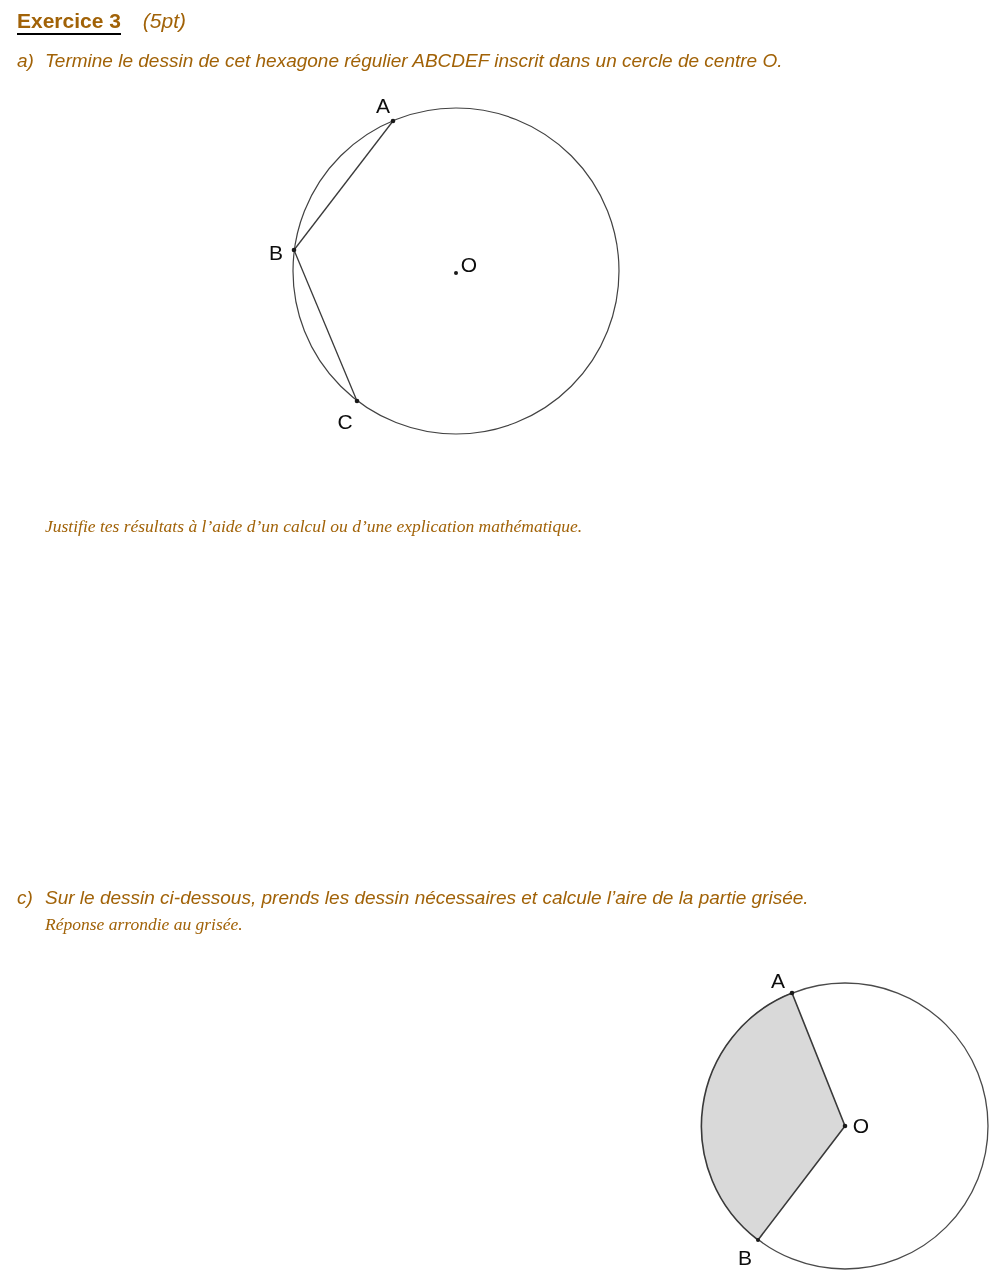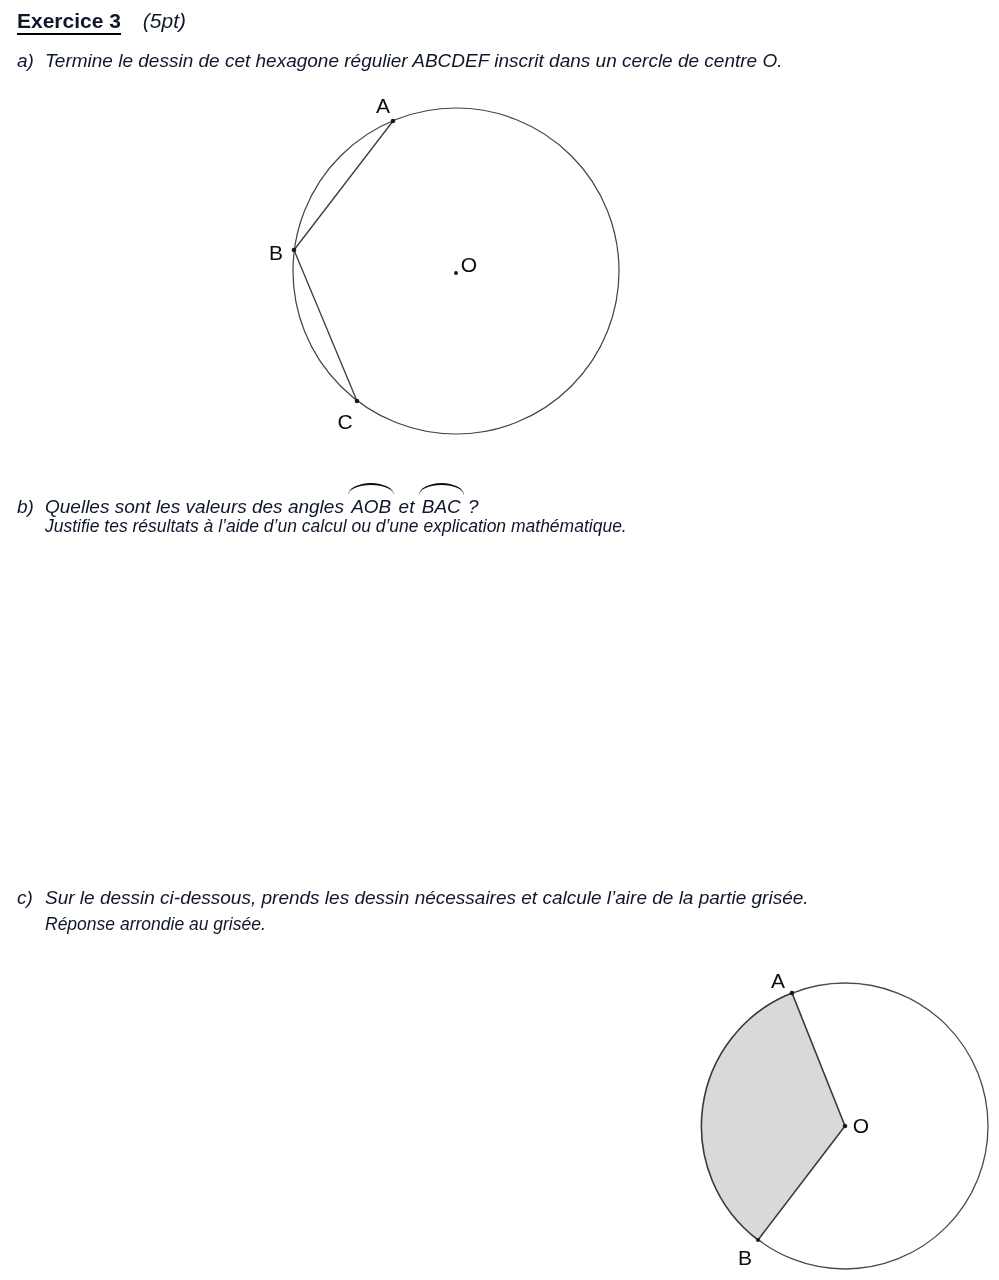--- a/index.html
+++ b/index.html
@@ -2,21 +2,21 @@
 <html><head>
 <meta charset="utf-8">
 <style>
   html, body { margin: 0; padding: 0; background: #ffffff; }
   .page {
     position: relative;
     width: 999px;
     height: 1280px;
     background: #ffffff;
     font-family: "Liberation Sans", sans-serif;
-    color: #0f172a;
+    color: #a16207;
     overflow: hidden;
   }
   .header {
     position: absolute;
     top: 9px;
     left: 17px;
     font-size: 21px;
     line-height: 1.1;
     white-space: nowrap;
   }
@@ -42,20 +42,21 @@
     display: inline-block;
     width: 28px;
   }
   .qnote {
     position: absolute;
     left: 45px;
     font-style: italic;
     font-size: 17.5px;
     line-height: 1;
     white-space: nowrap;
+    font-family: Liberation Serif, serif;
   }
   .qline-a { top: 51px; }
   .qline-b { top: 497px; }
   .qnote-b { top: 518px; }
   .qline-c { top: 888px; }
   .qnote-c { top: 916px; }
   .hat {
     position: relative;
     display: inline-block;
     margin: 0 2px;
@@ -100,27 +101,20 @@
     <circle cx="138" cy="33" r="2.3" fill="#1a1a1a"></circle>
     <circle cx="39" cy="162" r="2.3" fill="#1a1a1a"></circle>
     <circle cx="102" cy="313" r="2.3" fill="#1a1a1a"></circle>
     <circle cx="201" cy="185" r="2" fill="#1a1a1a"></circle>
     <text x="128" y="25" text-anchor="middle" class="fig-label">A</text>
     <text x="21" y="172" text-anchor="middle" class="fig-label">B</text>
     <text x="90" y="341" text-anchor="middle" class="fig-label">C</text>
     <text x="214" y="184" text-anchor="middle" class="fig-label">O</text>
   </svg>
 
-  <div class="qline qline-b">
-    <span class="qlabel">b)</span><span>Quelles sont les valeurs des angles</span>
-    <span class="hat"><span>AOB</span></span>
-    <span>et</span>
-    <span class="hat"><span>BAC</span></span>
-    <span>?</span>
-  </div>
   <div class="qnote qnote-b">Justifie tes résultats à l’aide d’un calcul ou d’une explication mathématique.</div>
 
   <div class="qline qline-c">
     <span class="qlabel">c)</span><span>Sur le dessin ci-dessous, prends les dessin nécessaires et calcule l’aire de la partie grisée.</span>
   </div>
   <div class="qnote qnote-c">Réponse arrondie au grisée.</div>
 
   <svg class="figure fig2" width="309" height="325" viewBox="0 0 309 325">
     <circle cx="155" cy="171" r="143" fill="none" stroke="#4a4a4a" stroke-width="1.3"></circle>
     <path d="M 155 171 L 102 38 A 143 143 0 0 0 68 285 Z" stroke="#3a3a3a" stroke-width="1.6" stroke-linejoin="round" fill="#d9d9d9"></path>

